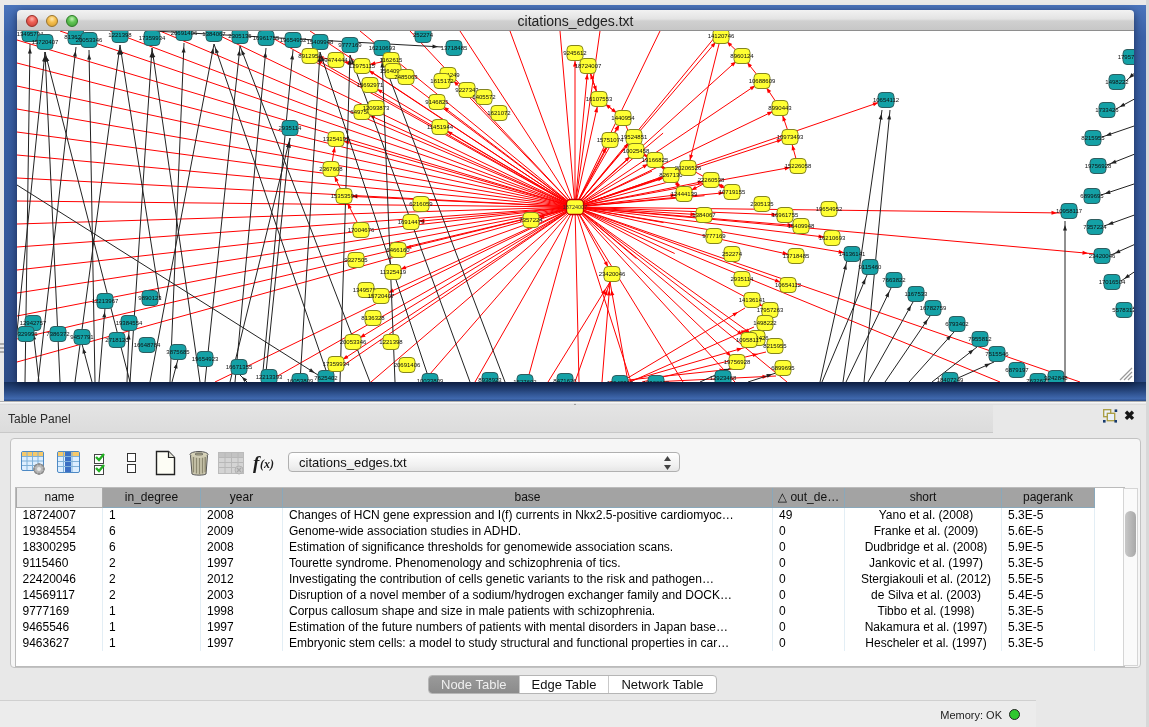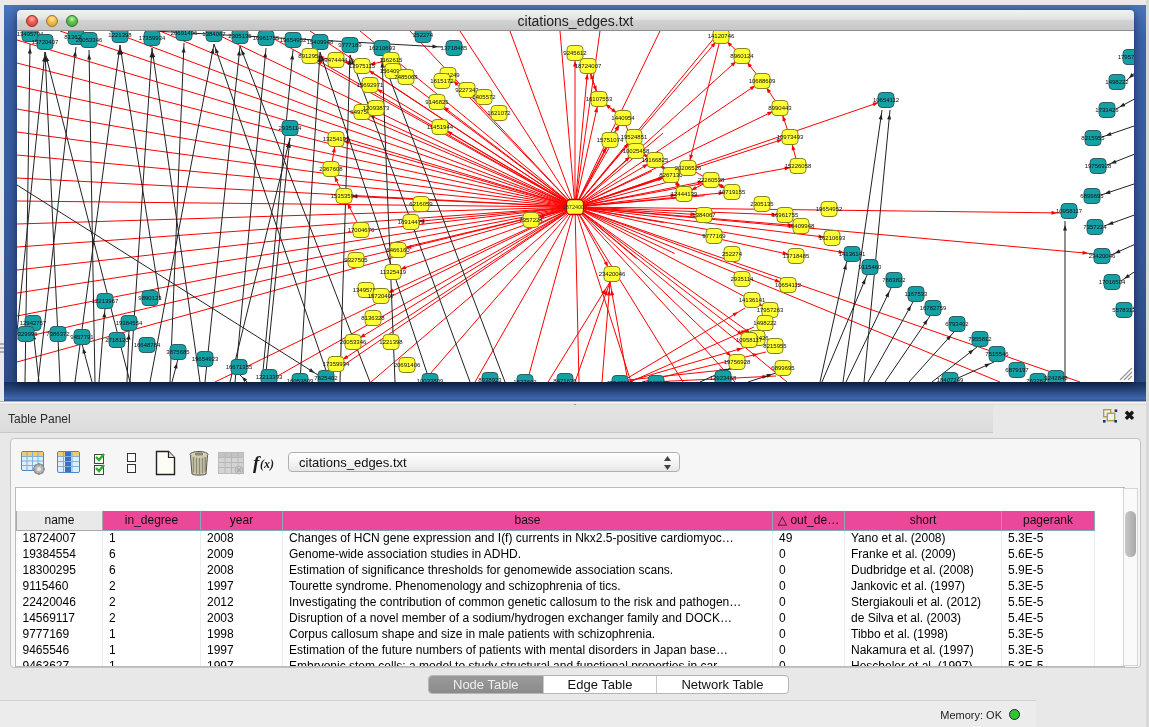--- a/index.html
+++ b/index.html
@@ -35,33 +35,33 @@
 
 #tp-body { position:absolute; left:0; top:433px; width:1149px; height:240px; background:#e8e8e8; }
 #tp-inner { position:absolute; left:10px; top:5px; width:1131px; height:230px; background:#f6f6f6;
   border:1px solid #c2c2c2; border-radius:4px; }
 #toolbar { position:absolute; left:8px; top:9px; height:30px; }
 #combo { position:absolute; left:277px; top:13px; width:392px; height:20px; border:1px solid #b0b0b0; border-radius:4px;
   background:linear-gradient(180deg,#ffffff,#f0f0f0 70%,#e6e6e6); font-size:13px; color:#111; }
 #combo .txt { position:absolute; left:10px; top:2px; }
 
 #tbl { position:absolute; left:4px; top:48px; width:1110px; height:180px; background:#fff; border:1px solid #bbb; overflow:hidden; }
-table { border-collapse:collapse; table-layout:fixed; width:1078px; font-size:12px;margin-top:23px; }
-th { height:19px; background:#ec4899; border:1px solid #89a8bb; border-top:none; font-weight:normal; font-size:12px; color:#111; padding:0; }
+table { border-collapse:collapse; table-layout:fixed; width:1078px; font-size:12px; }
+th { height:19px; background:#a3a3a3; border:1px solid #89a8bb; border-top:none; font-weight:normal; font-size:12px; color:#111; padding:0; }
 th.c0 { background:#e9e9e9; border-color:#aaa; }
 td { height:16px; padding:0 0 0 6px; border-right:1px solid #e3eef5; white-space:nowrap; overflow:hidden; color:#000; font-size:12px; }
 col.c0 { width:86px; } col.c1 { width:98px; } col.c2 { width:82px; } col.c3 { width:490px; }
 col.c4 { width:72px; } col.c5 { width:157px; } col.c6 { width:93px; }
-td.c5 { text-align:left; }
+td.c5 { text-align:center; }
 #vscroll { position:absolute; right:2px; top:49px; width:15px; height:178px; background:#fafafa; border:1px solid #d5d5d5; }
 #vthumb { position:absolute; left:1px; top:22px; width:11px; height:46px; background:linear-gradient(90deg,#c8c8c8,#a8a8a8); border-radius:6px; }
 
 
 #tabs { position:absolute; left:428px; top:675px; height:19px; display:flex; border:1px solid #b5b5b5; border-radius:4px; overflow:hidden; background:#fff; }
-#tabs .seg { padding:0 24px; font-size:13px; color:#111; line-height:18px; border-left:1px solid #c9c9c9; }
+#tabs .seg { padding:0 12px; font-size:13px; color:#111; line-height:18px; border-left:1px solid #c9c9c9; }
 #tabs .seg.first { border-left:none; }
 #tabs .seg.sel { background:linear-gradient(180deg,#9a9a9a,#8b8b8b); color:#efefef; }
 
 
 #status { position:absolute; left:0; top:700px; width:1036px; height:27px; background:#ececec; border-top:1px solid #d0d0d0; }
 #status .mem { position:absolute; right:34px; top:8px; font-size:11px; color:#222; }
 #memdot { position:absolute; right:16px; top:8px; width:11px; height:11px; border-radius:50%; background:#2fc72f; border:1px solid #222; }
 #redge { position:absolute; right:0px; top:0px; width:3px; height:727px; background:#d8d8d8; }
 </style></head>
 <body>
@@ -838,21 +838,21 @@
                 <td class="c2">1997</td>
                 <td class="c3">Tourette syndrome. Phenomenology and schizophrenia of tics.</td>
                 <td class="c4">0</td>
                 <td class="c5">Jankovic et al. (1997)</td>
                 <td class="c6">5.3E-5</td>
               </tr>
               <tr>
                 <td class="c0">22420046</td>
                 <td class="c1">2</td>
                 <td class="c2">2012</td>
-                <td class="c3">Investigating the contribution of common genetic callosum to the risk and pathogen…</td>
+                <td class="c3">Investigating the contribution of cells genetic variants to the risk and pathogen…</td>
                 <td class="c4">0</td>
                 <td class="c5">Stergiakouli et al. (2012)</td>
                 <td class="c6">5.5E-5</td>
               </tr>
               <tr>
                 <td class="c0">14569117</td>
                 <td class="c1">2</td>
                 <td class="c2">2003</td>
                 <td class="c3">Disruption of a novel member of a sodium/hydrogen exchanger family and DOCK…</td>
                 <td class="c4">0</td>

